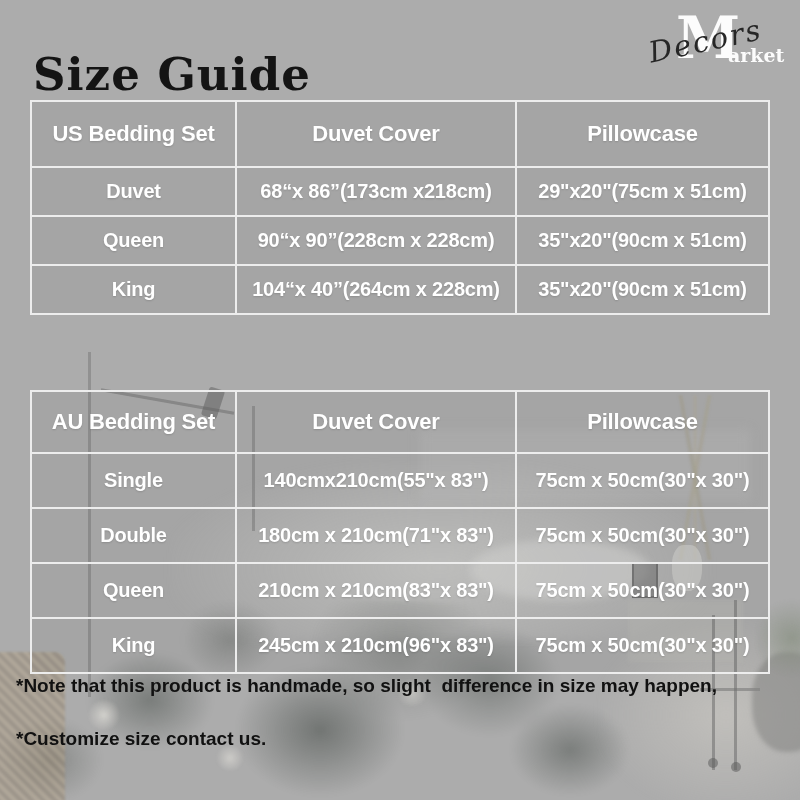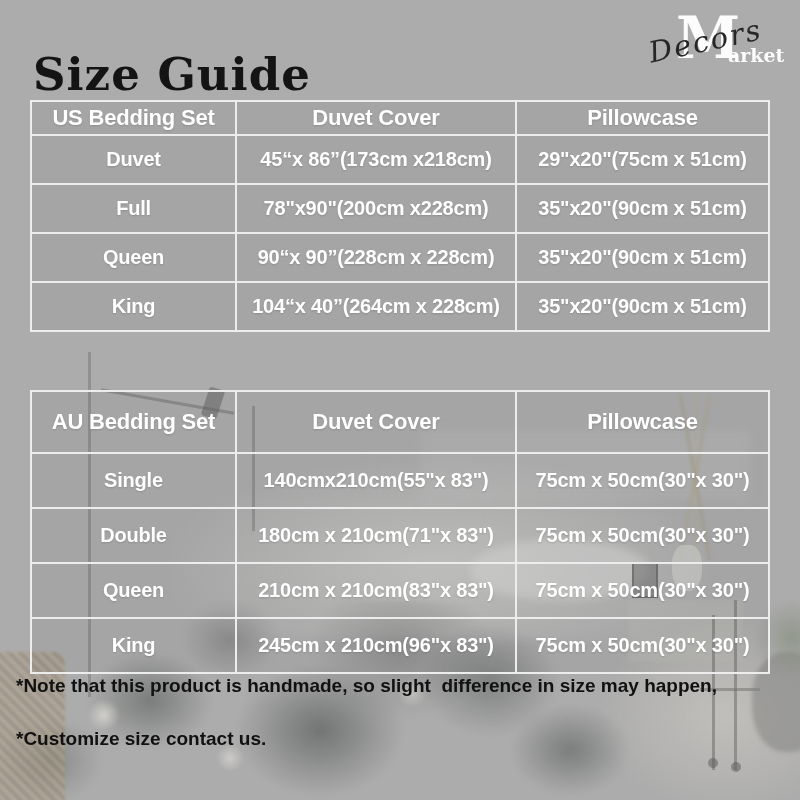--- a/index.html
+++ b/index.html
@@ -106,21 +106,21 @@
     border:2px solid var(--table-border);
     background:rgba(0,0,0,0.035);
     font-weight:bold;
     text-shadow:0 1px 2px rgba(0,0,0,0.15);
     letter-spacing:-0.2px;
     overflow:hidden;white-space:nowrap;
   }
   table.size-table th{font-size:22px;}
   table.size-table td{font-size:20px;}
   #table-us{top:100px;}
-  #table-us th{height:34px;}
+  #table-us th{height:66px;}
   #table-us td{height:49px;}
   #table-au{top:390px;}
   #table-au th{height:62px;}
   #table-au td{height:55px;}
   .notes{position:absolute;left:16px;top:674px;z-index:3;color:var(--note-text);}
   .notes .line{
     font-weight:bold;font-size:19px;line-height:23px;white-space:pre;
   }
   .note-customize{margin-top:30px;}
 </style>
@@ -171,27 +171,22 @@
   <thead>
     <tr>
       <th>US Bedding Set</th>
       <th>Duvet Cover</th>
       <th>Pillowcase</th>
     </tr>
   </thead>
   <tbody>
     <tr>
       <td>Duvet</td>
-      <td>45“x 86”(173cm x218cm)</td>
+      <td>68“x 86”(173cm x218cm)</td>
       <td>29"x20"(75cm x 51cm)</td>
-    </tr>
-    <tr>
-      <td>Full</td>
-      <td>78"x90"(200cm x228cm)</td>
-      <td>35"x20"(90cm x 51cm)</td>
     </tr>
     <tr>
       <td>Queen</td>
       <td>90“x 90”(228cm x 228cm)</td>
       <td>35"x20"(90cm x 51cm)</td>
     </tr>
     <tr>
       <td>King</td>
       <td>104“x 40”(264cm x 228cm)</td>
       <td>35"x20"(90cm x 51cm)</td>

